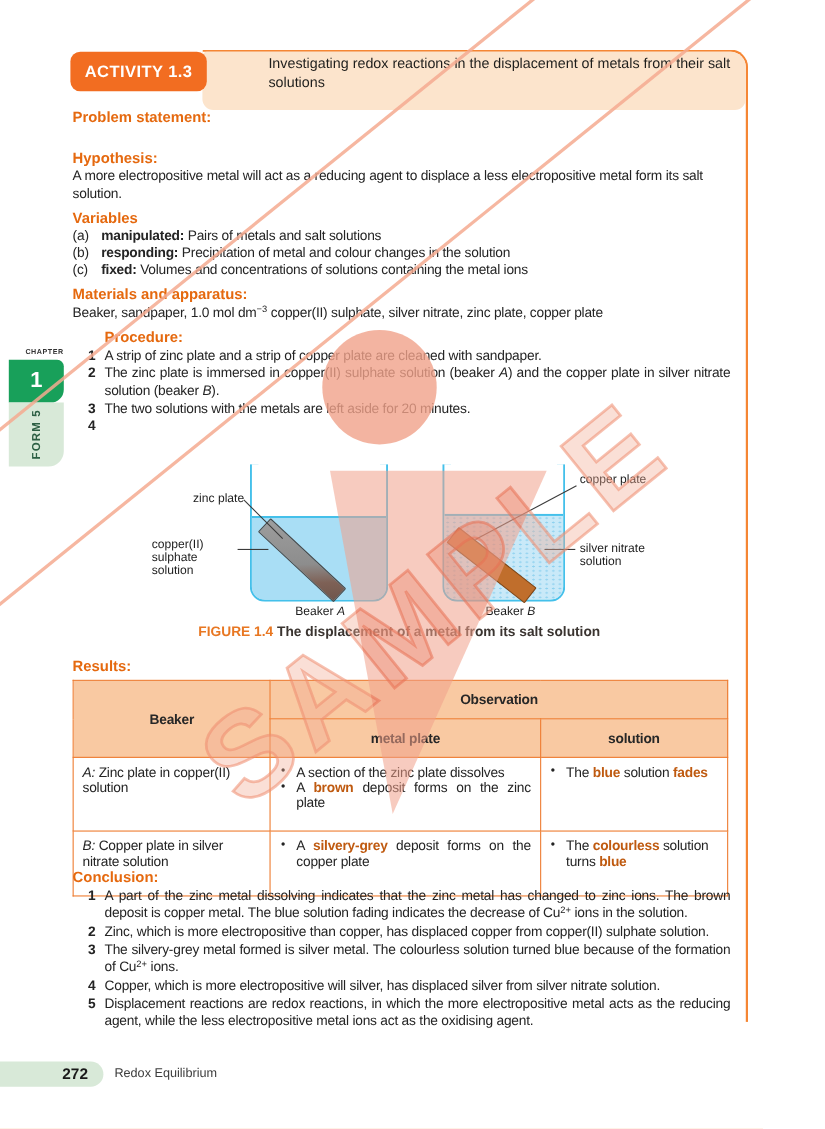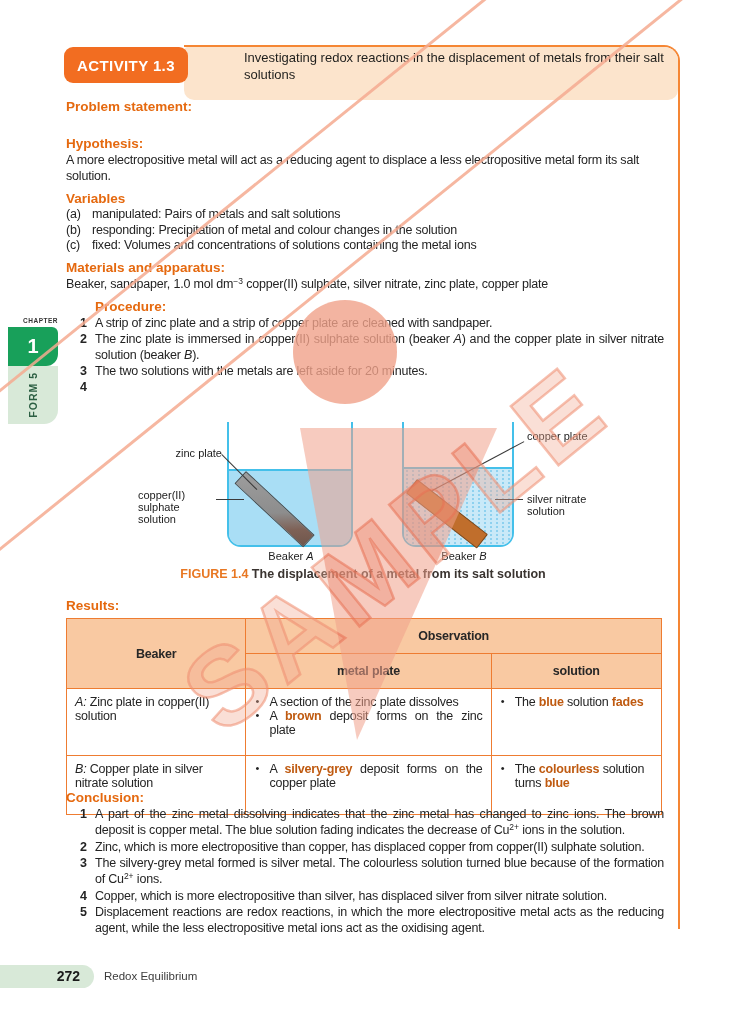--- a/index.html
+++ b/index.html
@@ -20,21 +20,21 @@
   
   .heading{position:absolute;left:66px;font-weight:bold;font-size:13.5px;color:#e5690f;}
   .body-text{position:absolute;left:66px;width:594px;font-size:12.5px;line-height:16px;
     letter-spacing:-0.2px;color:#242424;}
   .num-list{position:absolute;left:66px;width:598px;font-size:12.5px;line-height:16px;
     letter-spacing:-0.2px;color:#242424;}
   .num-item{position:relative;padding-left:29px;text-align:justify;}
   .num-item .num{position:absolute;left:14px;font-weight:bold;}
   .var-item{position:relative;padding-left:26px;line-height:15.5px;}
   .var-item .vnum{position:absolute;left:0;}
-  .b{font-weight:normal;}
+  .b{font-weight:bold;}
   .i{font-style:italic;}
   .hl{color:#bf5a10;font-weight:bold;}
   .sup{font-size:8.5px;position:relative;top:-4.5px;letter-spacing:0;}
 
   
   .beaker{position:absolute;border:2.5px solid #44c0ea;border-top:none;
     border-radius:0 0 14px 14px;background:#fff;}
   .solutionA{position:absolute;left:0;right:0;bottom:0;background:#a9def5;border-top:2px solid #44c0ea;
     border-radius:0 0 11px 11px;}
   .solutionB{position:absolute;left:0;right:0;bottom:0;background-color:#c9e9f8;
@@ -186,21 +186,21 @@
       </td>
     </tr>
   </tbody>
     </table>
 
   <div class="heading" style="top:790px;">Conclusion:</div>
   <div class="num-list" style="top:806px;">
     <div class="num-item"><span class="num">1</span><span><span>A part of the zinc metal dissolving indicates that the zinc metal has changed to zinc ions. The brown deposit is copper metal. The blue solution fading indicates the decrease of Cu</span><span class="sup">2+</span><span> ions in the solution.</span></span></div>
     <div class="num-item"><span class="num">2</span><span><span>Zinc, which is more electropositive than copper, has displaced copper from copper(II) sulphate solution.</span></span></div>
     <div class="num-item"><span class="num">3</span><span><span>The silvery-grey metal formed is silver metal. The colourless solution turned blue because of the formation of Cu</span><span class="sup">2+</span><span> ions.</span></span></div>
-    <div class="num-item"><span class="num">4</span><span><span>Copper, which is more electropositive than silver, has displaced silver from silver nitrate solution.</span></span></div>
+    <div class="num-item"><span class="num">4</span><span><span>Copper, which is more electropositive will silver, has displaced silver from silver nitrate solution.</span></span></div>
     <div class="num-item"><span class="num">5</span><span><span>Displacement reactions are redox reactions, in which the more electropositive metal acts as the reducing agent, while the less electropositive metal ions act as the oxidising agent.</span></span></div>
   </div>
 
   <div class="chapter-label">CHAPTER</div>
   <div class="chapter-box">1</div>
   <div class="form-box">
       <span>FORM 5</span>
     </div>
 
   <div class="page-pill"></div>

